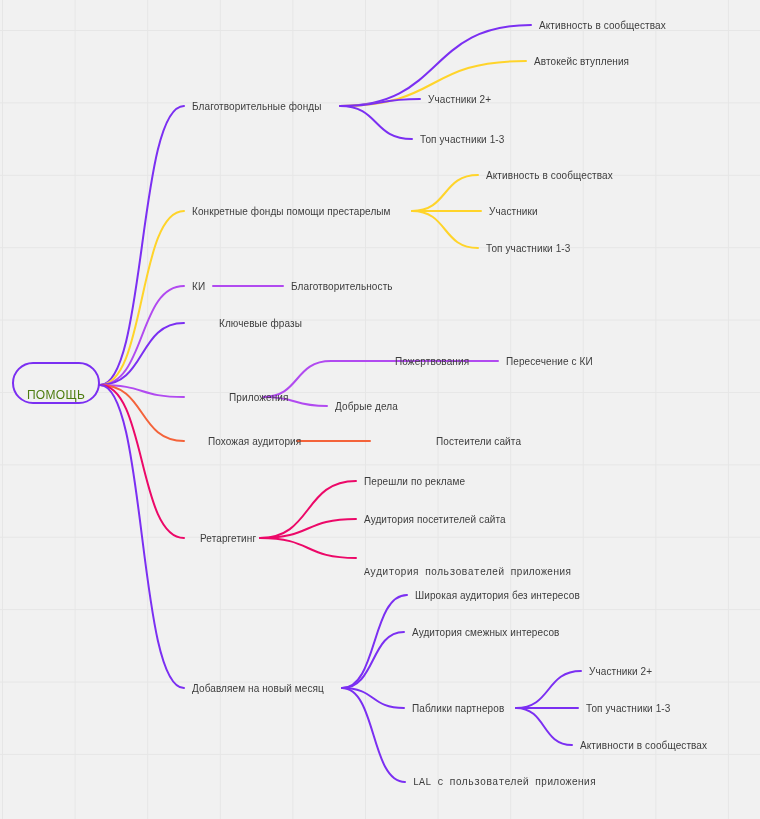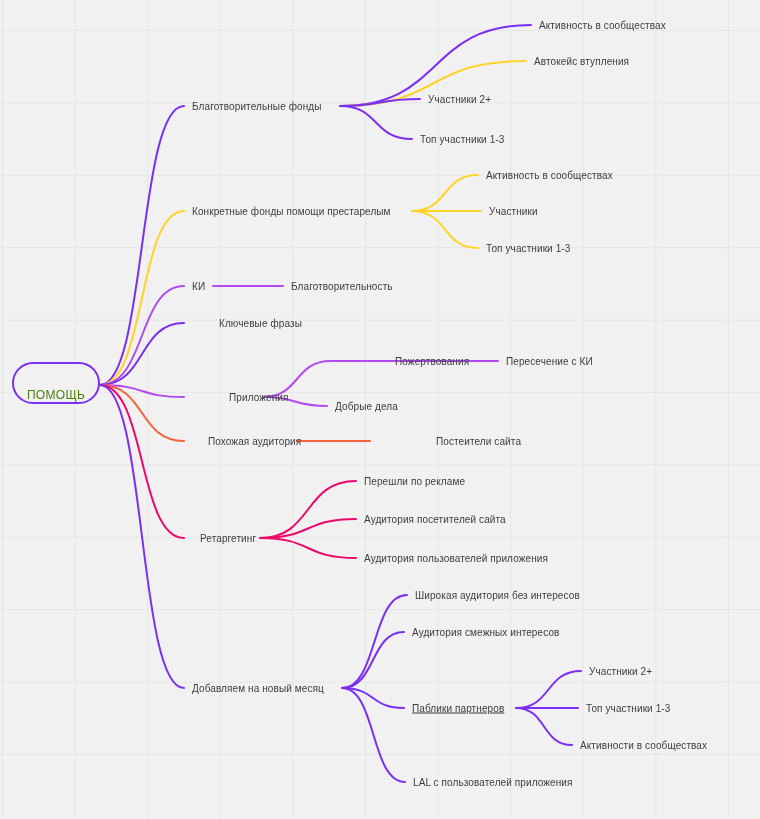--- a/index.html
+++ b/index.html
@@ -107,23 +107,23 @@
       <div class="node-label" style="left: 192px; top: 323px; margin-left: 27px;">Ключевые фразы</div>
       <div class="node-label" style="left: 192px; top: 397px; margin-left: 37px;">Приложения</div>
       <div class="node-label" style="left: 349px; top: 361px; padding-left: 46px;">Пожертвования</div>
       <div class="node-label" style="left: 506px; top: 361px;">Пересечение с КИ</div>
       <div class="node-label" style="left: 335px; top: 406px;">Добрые дела</div>
       <div class="node-label" style="left: 208px; top: 441px;">Похожая аудитория</div>
       <div class="node-label" style="left: 400px; top: 441px; margin-left: 36px;">Постеители сайта</div>
       <div class="node-label" style="left: 192px; top: 538px; margin-left: 8px;">Ретаргетинг</div>
       <div class="node-label" style="left: 364px; top: 481px;">Перешли по рекламе</div>
       <div class="node-label" style="left: 364px; top: 519px;">Аудитория посетителей сайта</div>
-      <div class="node-label" style="left: 364px; top: 558px;">Аудитория пользователей приложения</div>
+      <div class="node-label" style="left: 364px; top: 572px; font-family: Liberation Mono, monospace;">Аудитория пользователей приложения</div>
       <div class="node-label" style="left: 192px; top: 688px;">Добавляем на новый месяц</div>
       <div class="node-label" style="left: 415px; top: 595px;">Широкая аудитория без интересов</div>
       <div class="node-label" style="left: 412px; top: 632px;">Аудитория смежных интересов</div>
-      <div class="node-label" style="left: 412px; top: 708px; text-decoration: underline;">Паблики партнеров</div>
+      <div class="node-label" style="left: 412px; top: 708px;">Паблики партнеров</div>
       <div class="node-label" style="left: 589px; top: 671px;">Участники 2+</div>
       <div class="node-label" style="left: 586px; top: 708px;">Топ участники 1-3</div>
       <div class="node-label" style="left: 580px; top: 745px;">Активности в сообществах</div>
-      <div class="node-label" style="left: 413px; top: 782px;">LAL с пользователей приложения</div>
+      <div class="node-label" style="left: 413px; top: 782px; font-family: Liberation Mono, monospace;">LAL с пользователей приложения</div>
     </div>
 </div>
 
 </body></html>

